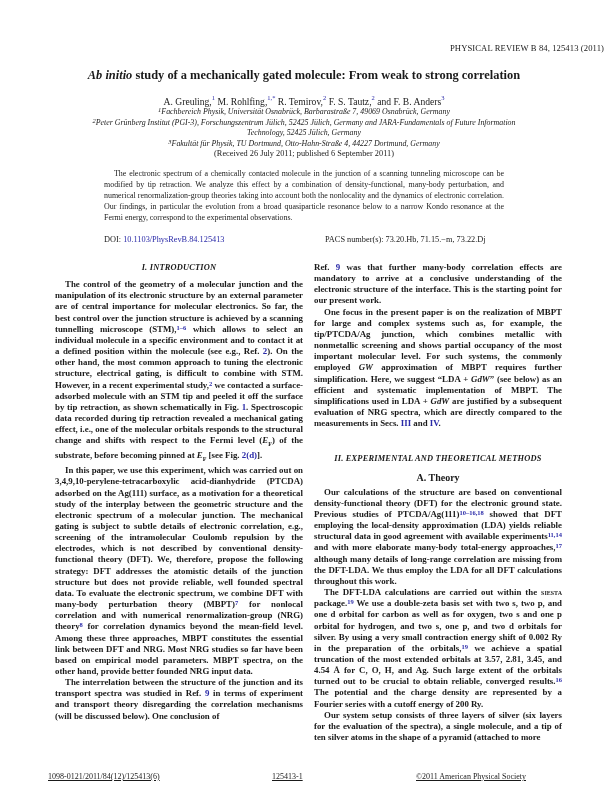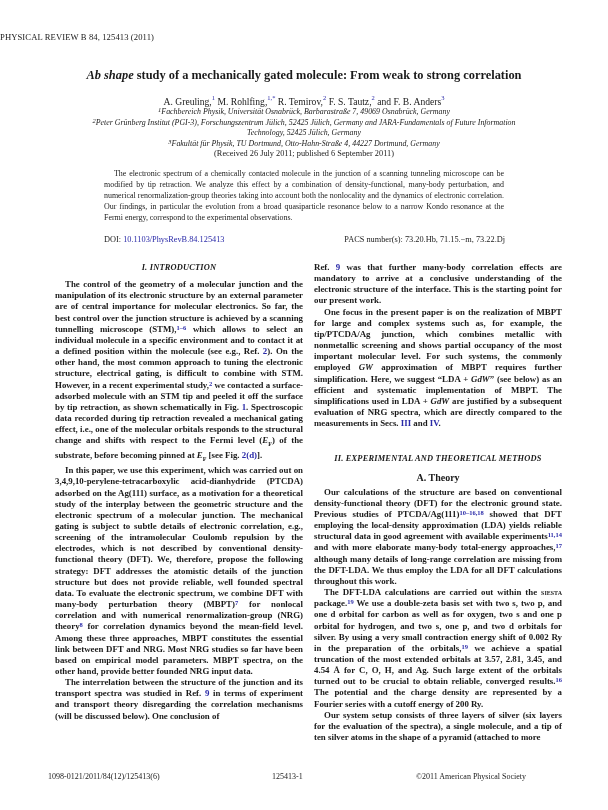--- a/index.html
+++ b/index.html
@@ -1,43 +1,43 @@
 <!DOCTYPE html>
 <html><head>
 <meta charset="utf-8">
 <style>
   html, body { margin:0; padding:0; background:#ffffff; }
   body { width:608px; height:810px; position:relative; overflow:hidden;
          font-family:"Liberation Serif","DejaVu Serif",serif; color:#1a1a1a; }
   .abs { position:absolute; }
-  .journal { top:32px; left:0; width:604px; text-align:left; font-size:8.6px; letter-spacing:0.1px; }
+  .journal { top:43px; left:0; width:604px; text-align:right; font-size:8.6px; letter-spacing:0.1px; }
   .title { top:68px; left:0; width:608px; text-align:center; font-size:12.4px; font-weight:bold; }
   .title i { font-style:italic; }
   .authors { top:96px; left:0; width:608px; text-align:center; font-size:9.6px; }
   sup { font-size:6.5px; vertical-align:top; position:relative; top:-2px; }
   .link { color:#2a2aa8; }
   .affil { left:0; width:608px; text-align:center; font-size:7.9px; font-style:italic; line-height:10.4px; }
   .received { top:149px; left:0; width:608px; text-align:center; font-size:8.3px; }
   .abstract { top:168px; left:104px; width:400px; font-size:7.95px; line-height:11.1px; text-align:justify; text-indent:10px; }
   .doi { top:235px; left:104px; font-size:8.3px; }
-  .pacs { top:235px; left:325px; width:180px; text-align:right; font-size:8.3px; }
+  .pacs { top:235px; left:325px; width:180px; text-align:left; font-size:8.3px; }
   .col { width:248px; font-size:8.85px; line-height:11.15px; text-align:justify; }
   .col p { margin:0; text-indent:10px;font-weight:bold; }
   .col p.noindent { text-indent:0; }
   .sec { text-align:center; font-weight:bold; font-size:8.4px; letter-spacing:0.2px;font-style:italic; }
   .sub { text-align:center; font-weight:bold; font-size:10px; }
-  .footer { top:772px; font-size:8px; }
+  .footer { top:772px; font-size:8px;text-decoration:underline; }
   .sc { font-variant:small-caps; font-size:8px; }
 </style>
 </head>
 <body>
 
 <div class="abs journal">PHYSICAL REVIEW B 84, 125413 (2011)</div>
 
-<div class="abs title"><i>Ab shape</i><span> study of a mechanically gated molecule: From weak to strong correlation</span></div>
+<div class="abs title"><i>Ab initio</i><span> study of a mechanically gated molecule: From weak to strong correlation</span></div>
 
 <div class="abs authors">
   <span>A. Greuling,</span><sup class="link">1</sup>
   <span> M. Rohlfing,</span><sup class="link">1,*</sup>
   <span> R. Temirov,</span><sup class="link">2</sup>
   <span> F. S. Tautz,</span><sup class="link">2</sup>
   <span> and F. B. Anders</span><sup class="link">3</sup>
 </div>
 
 <div class="abs affil" style="top:107px;"><sup>1</sup><span>Fachbereich Physik, Universität Osnabrück, Barbarastraße 7, 49069 Osnabrück, Germany</span></div>

